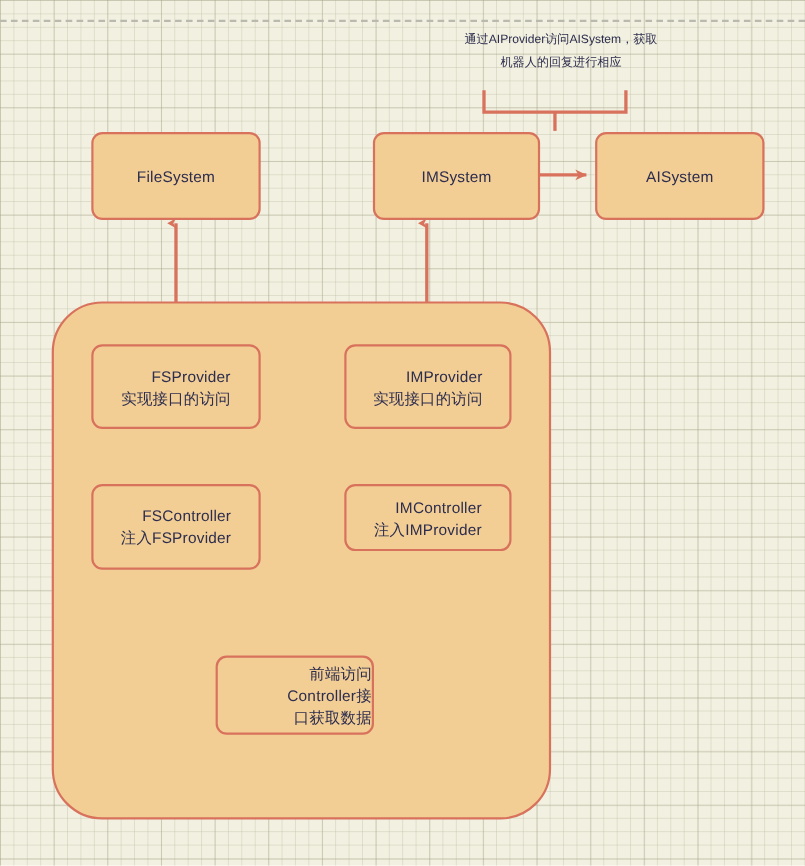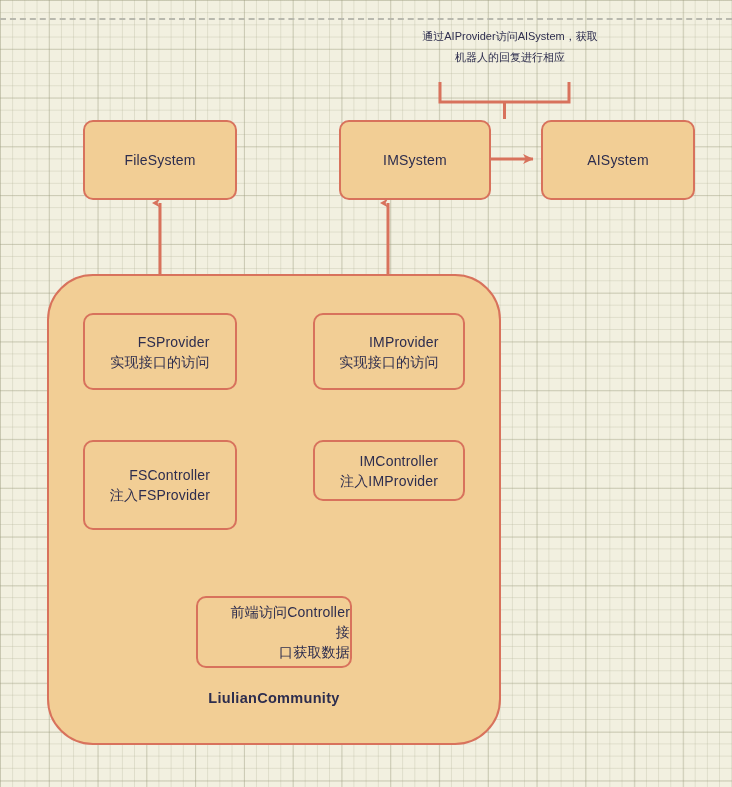--- a/index.html
+++ b/index.html
@@ -146,21 +146,20 @@
         <line x1="160" y1="554" x2="160" y2="522" marker-end="url(#arrowUp)"></line>
         <line x1="388" y1="554" x2="388" y2="522" marker-end="url(#arrowUp)"></line>
       </g>
     </g>
   </svg>
 
   <div id="annotation">通过AIProvider访问AISystem，获取
 机器人的回复进行相应</div>
 
   <div id="community-container"></div>
-  <div id="community-label">LiulianCommunity</div>
 
   <div class="node" style="left:83px; top:120px; width:154px; height:80px;">
     <span class="node-text">FileSystem</span>
   </div>
 
   <div class="node" style="left:313px; top:120px; width:152px; height:80px;margin-left:26px;">
     <span class="node-text">IMSystem</span>
   </div>
 
   <div class="node" style="left:541px; top:120px; width:154px; height:80px;">
@@ -170,28 +169,28 @@
   <div class="node two-line" style="left:83px; top:313px; width:154px; height:77px;">
     <span class="node-text">FSProvider
 实现接口的访问</span>
   </div>
 
   <div class="node two-line" style="left:313px; top:313px; width:152px; height:77px;">
     <span class="node-text">IMProvider
 实现接口的访问</span>
   </div>
 
-  <div class="node two-line" style="left:83px; top:440px; width:154px; height:90px;">
+  <div class="node two-line" style="left:83px; top:440px; width:154px; height:78px;">
     <span class="node-text">FSController
 注入FSProvider</span>
   </div>
 
   <div class="node two-line" style="left:313px; top:440px; width:152px; height:61px;">
     <span class="node-text">IMController
 注入IMProvider</span>
   </div>
 
-  <div class="node two-line" style="left:196px; top:596px; width:156px; height:72px;padding-left:28px;">
+  <div class="node two-line" style="left:196px; top:596px; width:144px; height:72px;padding-left:28px;">
     <span class="node-text">前端访问Controller接
 口获取数据</span>
   </div>
 
 </div>
 
 </body></html>

